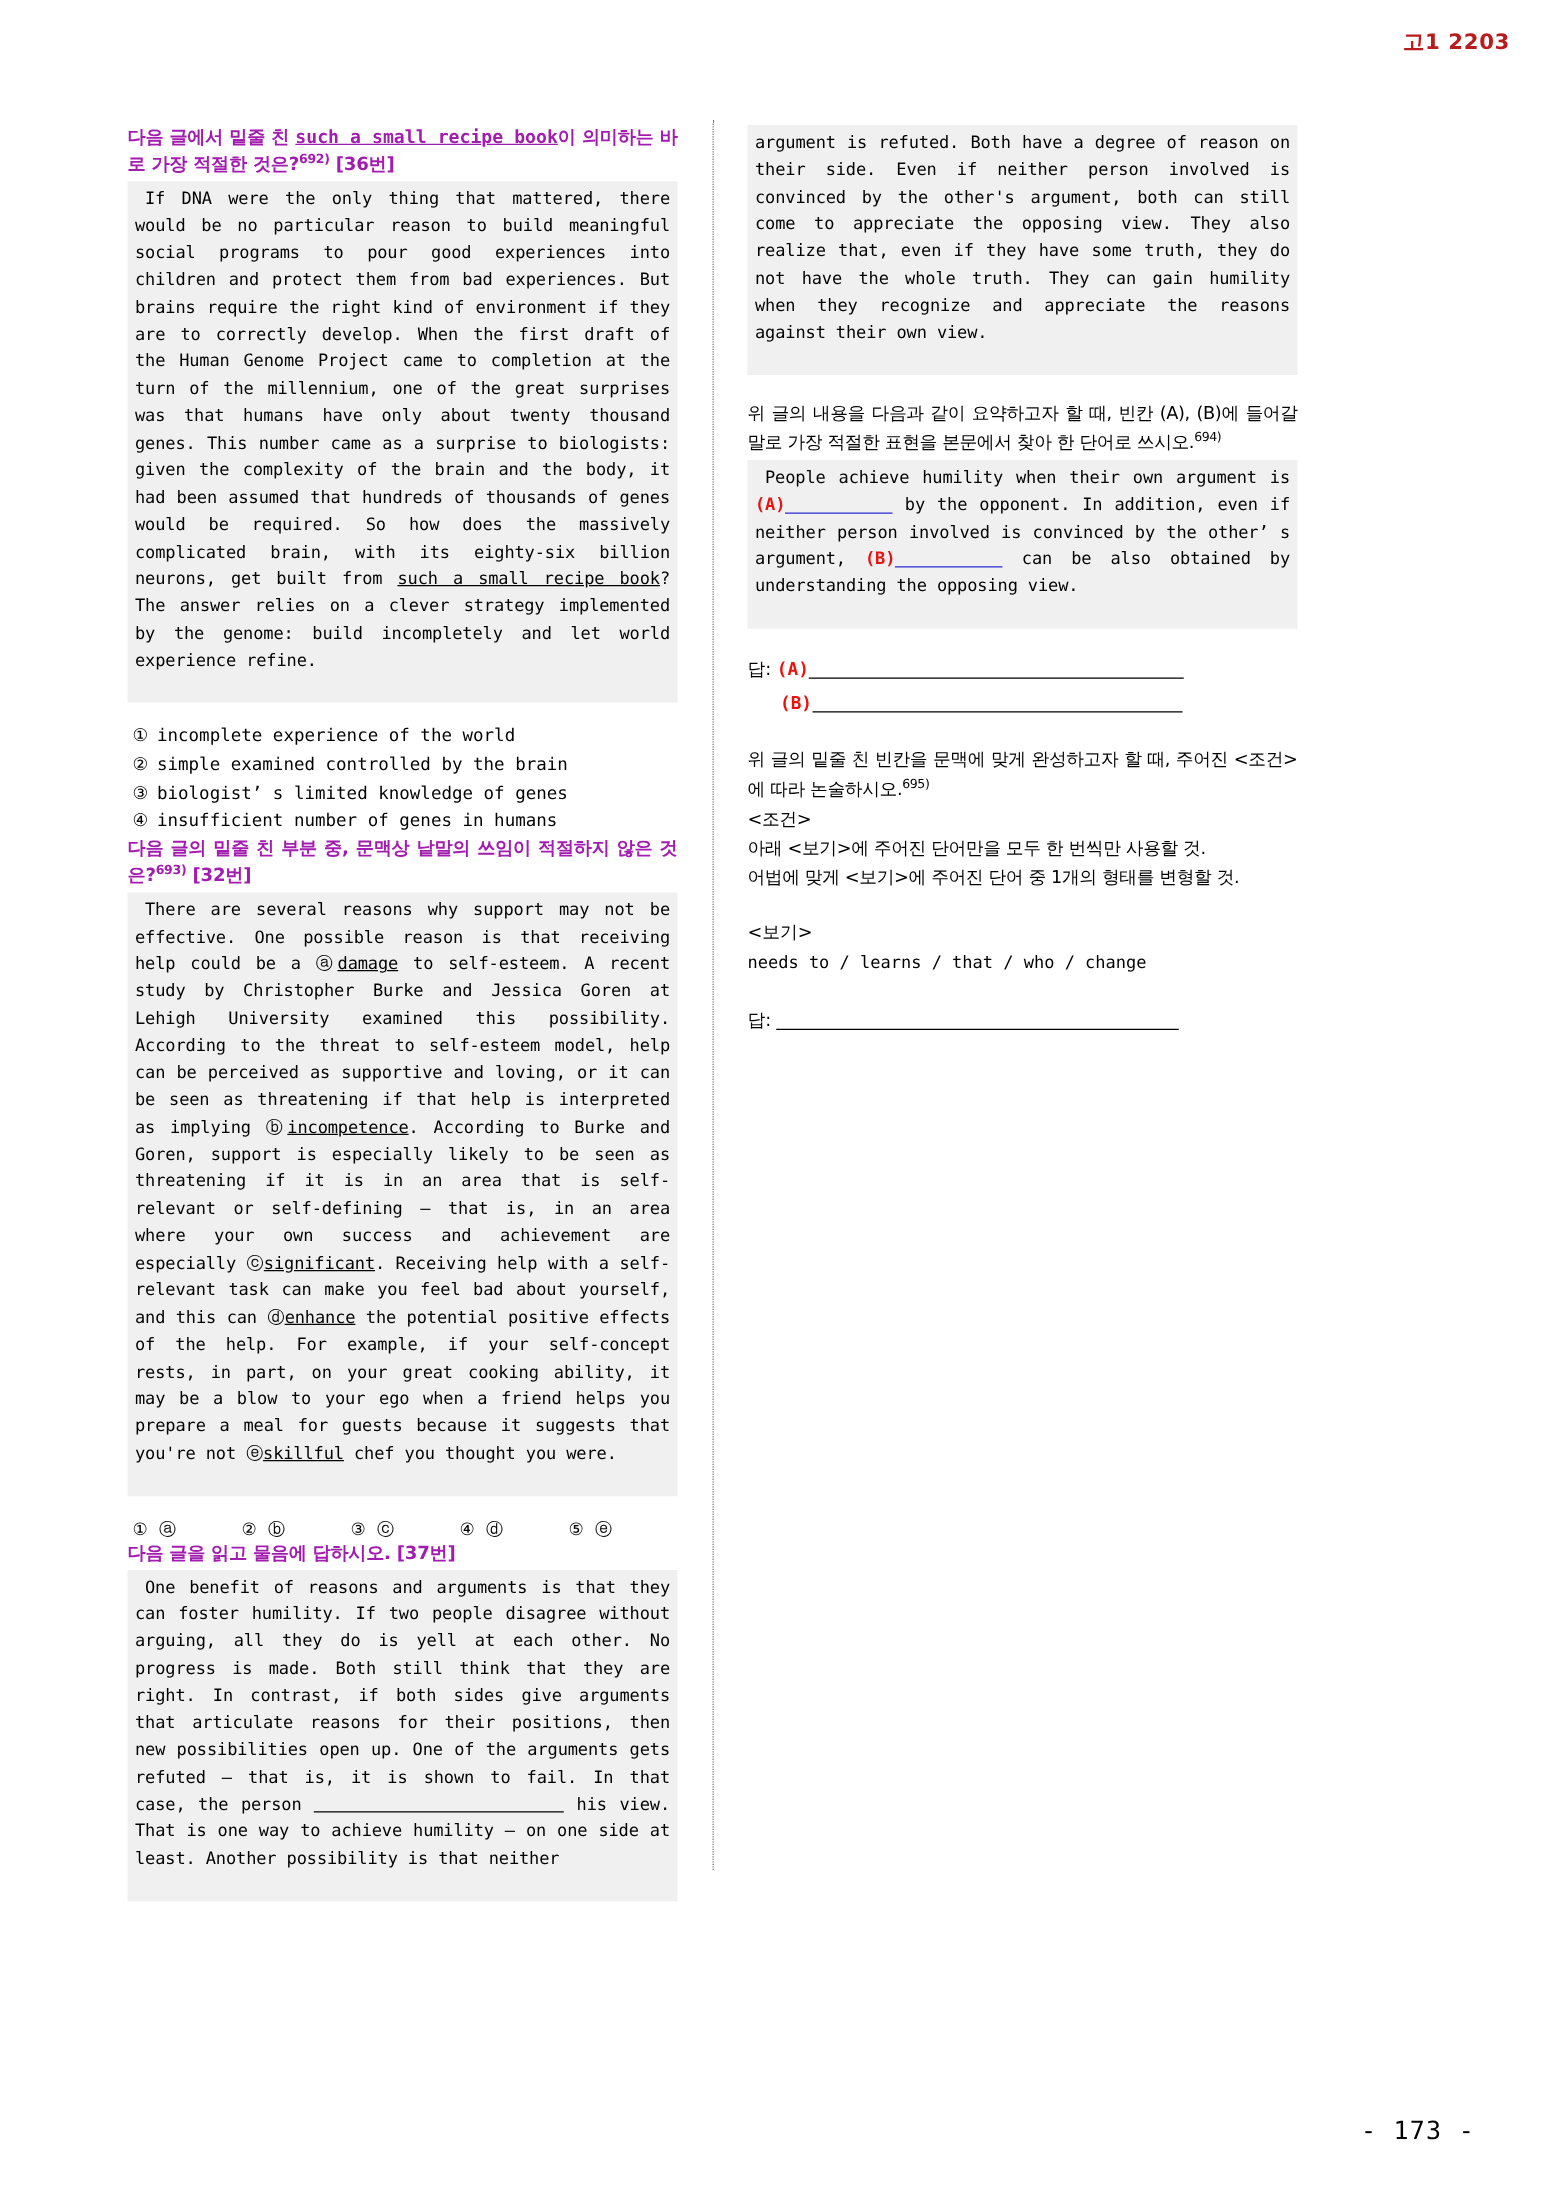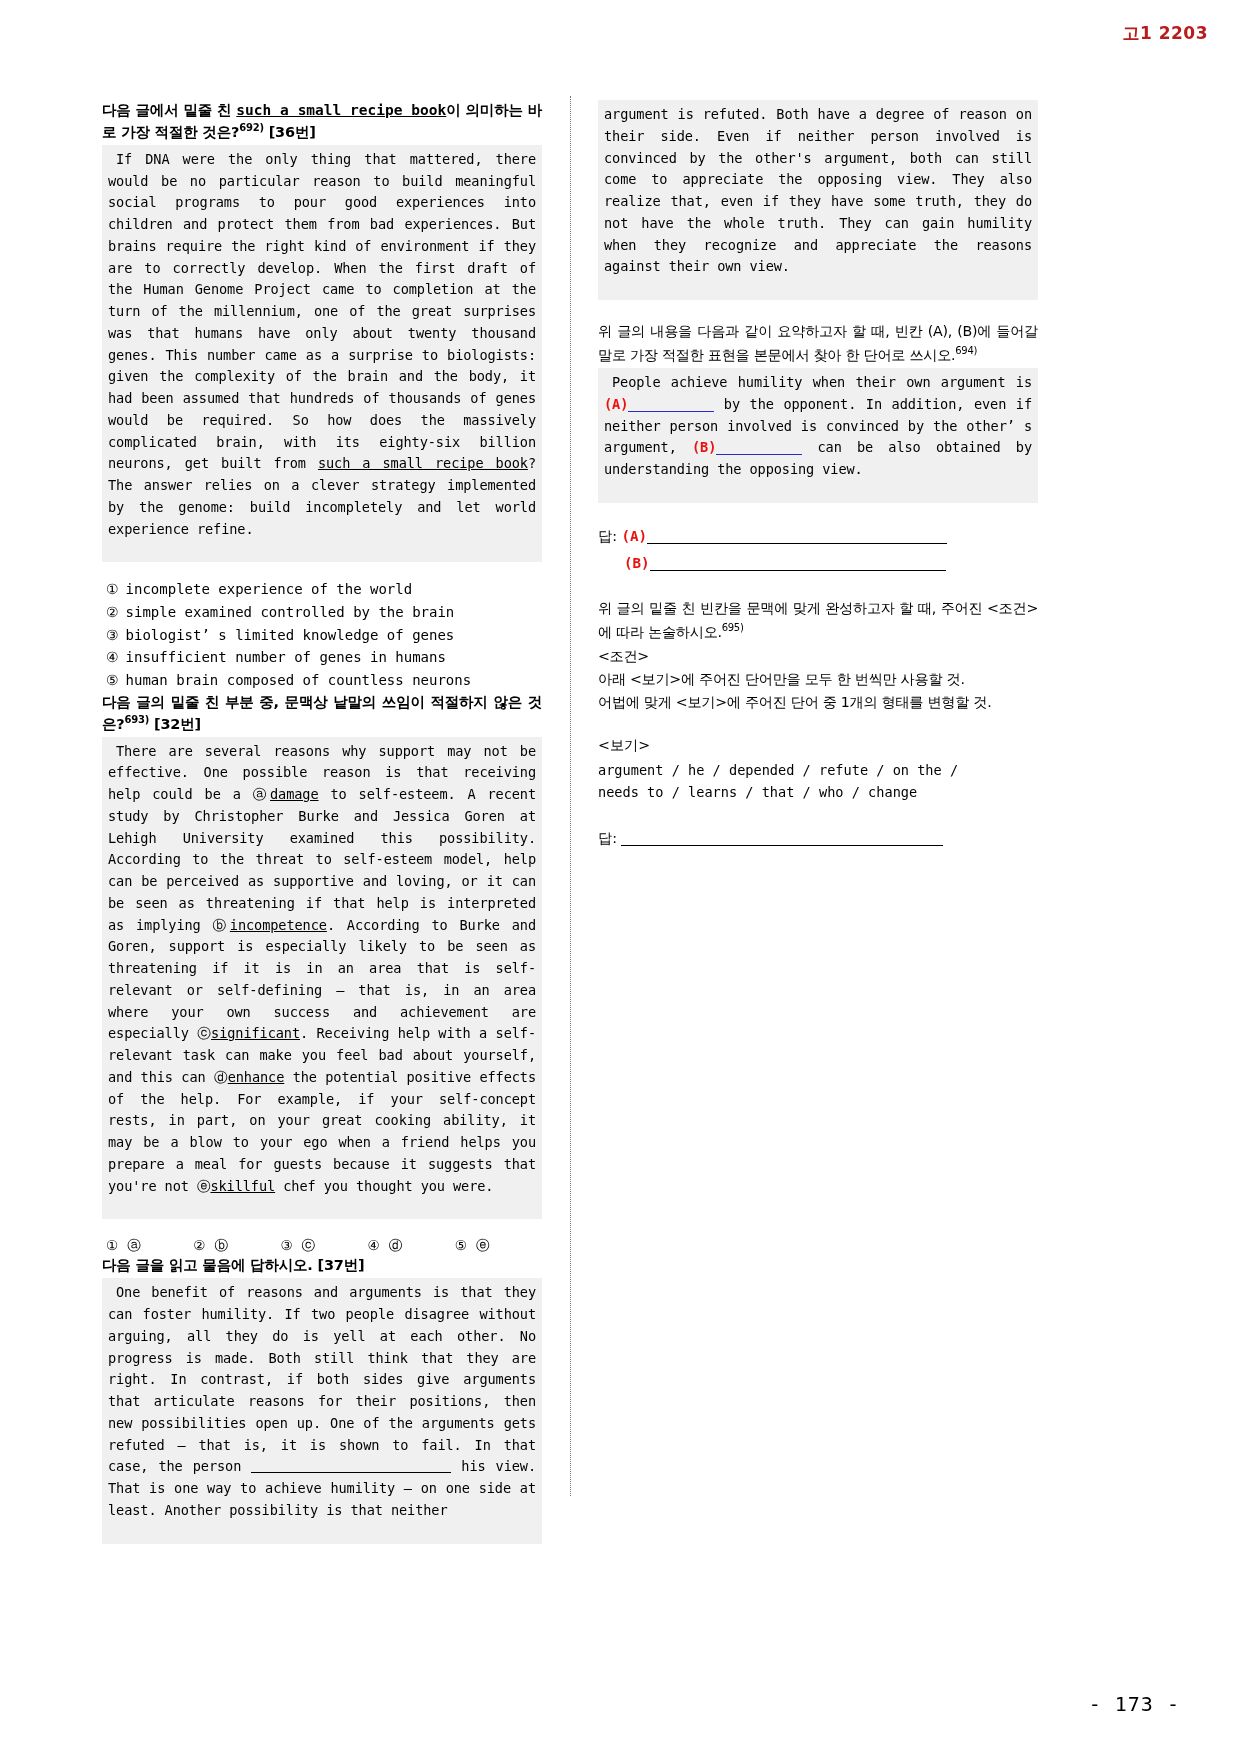--- a/index.html
+++ b/index.html
@@ -58,21 +58,21 @@
     width: 0;
     height: 1400px;
     border-left: 1px dotted #777;
   }
 
   
   .q-head {
     font-family: "DejaVu Sans", "Liberation Sans", sans-serif;
     font-size: 14.5px;
     font-weight: bold;
-    color: #000000;
+    color: #a21caf;
     line-height: 1.45;
     letter-spacing: -0.2px;
     margin: 0 0 2px 0;
     text-align: justify;
   }
   .q-head .sup {
     font-size: 10px;
     vertical-align: super;
     font-weight: bold;
   }
@@ -217,21 +217,20 @@
           <span>다음 글에서 밑줄 친 </span><span class="mono-in underline">such a small recipe book</span><span>이 의미하는 바로 가장 적절한 것은?</span><span class="sup">692)</span> <span>[36번]</span>
         </div>
         <div class="passage">
           <p><span>If DNA were the only thing that mattered, there would be no particular reason to build meaningful social programs to pour good experiences into children and protect them from bad experiences. But brains require the right kind of environment if they are to correctly develop. When the first draft of the Human Genome Project came to completion at the turn of the millennium, one of the great surprises was that humans have only about twenty thousand genes. This number came as a surprise to biologists: given the complexity of the brain and the body, it had been assumed that hundreds of thousands of genes would be required. So how does the massively complicated brain, with its eighty-six billion neurons, get built from </span><span class="u">such a small recipe book</span><span>? The answer relies on a clever strategy implemented by the genome: build incompletely and let world experience refine.</span></p>
         </div>
         <div class="choices">
           <div class="choice"><span class="num">①</span><span>incomplete experience of the world</span></div>
           <div class="choice"><span class="num">②</span><span>simple examined controlled by the brain</span></div>
           <div class="choice"><span class="num">③</span><span>biologist’ s limited knowledge of genes</span></div>
           <div class="choice"><span class="num">④</span><span>insufficient number of genes in humans</span></div>
-          <div class="choice"><span class="num">⑤</span><span>human brain composed of countless neurons</span></div>
         </div>
       </div>
 
       <div>
         <div class="q-head">
           <span>다음 글의 밑줄 친 부분 중, 문맥상 낱말의 쓰임이 적절하지 않은 것은?</span><span class="sup">693)</span> <span>[32번]</span>
         </div>
         <div class="passage">
           <p><span>There are several reasons why support may not be effective. One possible reason is that receiving help could be a </span><span>ⓐ</span><span class="u">damage</span><span> to self-esteem. A recent study by Christopher Burke and Jessica Goren at Lehigh University examined this possibility. According to the threat to self-esteem model, help can be perceived as supportive and loving, or it can be seen as threatening if that help is interpreted as implying </span><span>ⓑ</span><span class="u">incompetence</span><span>. According to Burke and Goren, support is especially likely to be seen as threatening if it is in an area that is self-relevant or self-defining – that is, in an area where your own success and achievement are especially </span><span>ⓒ</span><span class="u">significant</span><span>. Receiving help with a self-relevant task can make you feel bad about yourself, and this can </span><span>ⓓ</span><span class="u">enhance</span><span> the potential positive effects of the help. For example, if your self-concept rests, in part, on your great cooking ability, it may be a blow to your ego when a friend helps you prepare a meal for guests because it suggests that you're not </span><span>ⓔ</span><span class="u">skillful</span><span> chef you thought you were.</span></p>
         </div>
@@ -281,21 +280,20 @@
       <div>
         <div class="kor-block">
           <span>위 글의 밑줄 친 빈칸을 문맥에 맞게 완성하고자 할 때, 주어진 &lt;조건&gt;에 따라 논술하시오.</span><span class="sup">695)</span>
         </div>
         <div class="kor-plain">&lt;조건&gt;</div>
         <div class="kor-plain">아래 &lt;보기&gt;에 주어진 단어만을 모두 한 번씩만 사용할 것.</div>
         <div class="kor-plain">어법에 맞게 &lt;보기&gt;에 주어진 단어 중 1개의 형태를 변형할 것.</div>
 
         <div class="bogi-label">&lt;보기&gt;</div>
         <div class="wordbank">
-          <div>argument / he / depended / refute / on the /</div>
           <div>needs to / learns / that / who / change</div>
         </div>
 
         <div class="final-answer">
           <span>답:</span> <span class="ans-fill"></span>
         </div>
       </div>
 
     </div>
   </div>

